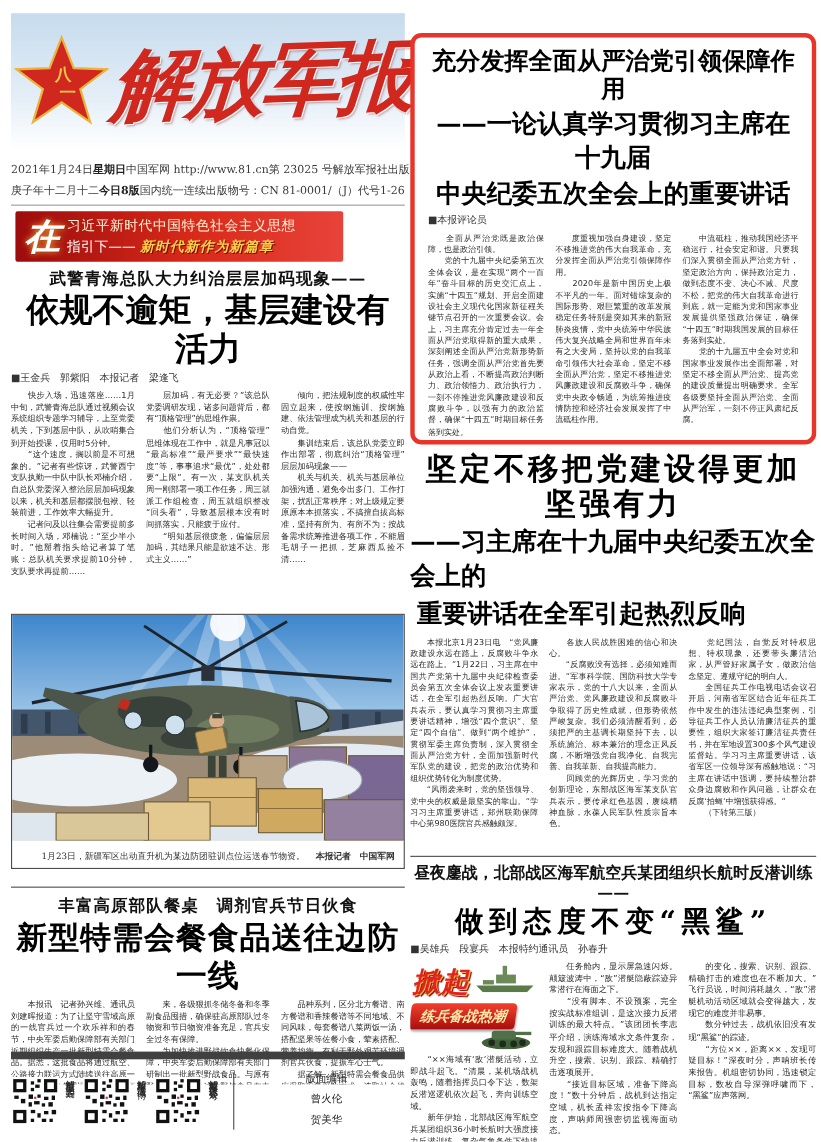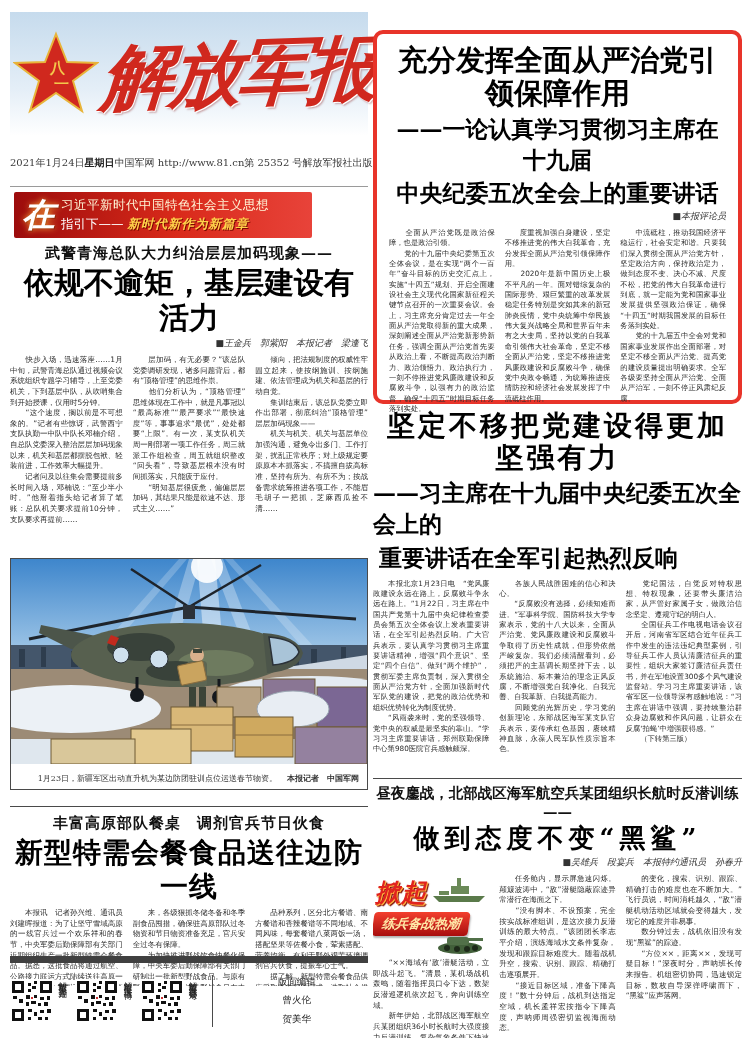--- a/index.html
+++ b/index.html
@@ -34,21 +34,21 @@
         text-shadow:1px 1px 0 #7a0a00;letter-spacing:1px;}
   
   .kicker{font-family:"DejaVu Serif",serif;font-weight:bold;font-size:15px;
         text-align:center;color:#111;letter-spacing:1px;}
   .headline-sans{font-family:"DejaVu Sans",sans-serif;font-weight:bold;color:#000;
         text-align:center;line-height:1.15;}
   .headline-serif{font-family:"DejaVu Serif",serif;font-weight:bold;color:#000;
         text-align:center;line-height:1.2;}
   .subhead{font-family:"DejaVu Serif",serif;font-weight:bold;font-size:23px;
         color:#000;line-height:1.35;}
-  .byline{font-size:9px;text-align:right;color:#333;margin-top:2px;font-style:italic;}
+  .byline{font-size:9px;text-align:left;color:#333;margin-top:2px;}
   .cols{display:flex;gap:10px;margin-top:5px;}
   .col{flex:1;overflow:hidden;font-size:7.5px;line-height:1.42;color:#2b2b2b;
         text-align:justify;white-space:pre-line;}
   
   .art-left{position:absolute;left:10px;top:244px;width:358px;}
   .art-left .headline-sans{font-size:30px;margin:3px 0 2px;}
   .art-left .col{height:216px;}
   
   .photo-block{position:absolute;left:10px;top:558px;width:358px;border:1px solid #4a4a4a;
         box-sizing:border-box;background:#fff;}
@@ -66,21 +66,21 @@
   .qr-group{display:flex;align-items:center;gap:4px;}
   .qr-label{writing-mode:vertical-rl;font-size:8.5px;color:#222;line-height:1.2;
         letter-spacing:1px;height:52px;display:flex;gap:2px;}
   .footer-div{width:1px;height:52px;background:#4a4a4a;margin:0 6px;}
   .editors{font-family:"DejaVu Serif",serif;font-size:9.5px;color:#222;
         text-align:center;line-height:1.9;flex:1;}
   
   .redbox{position:absolute;left:373px;top:30px;width:369px;height:374px;
         border:4px solid #e8342a;border-radius:10px;box-sizing:border-box;
         padding:8px 12px;background:#fff;}
-  .redbox .headline-sans{font-size:29px;margin-top:2px;}
+  .redbox .headline-sans{font-size:22px;margin-top:2px;}
   .redbox .subhead{text-align:center;margin-top:2px;}
   .redbox .col{height:242px;font-size:7.3px;}
   
   .art-react{position:absolute;left:373px;top:410px;width:369px;}
   .art-react .headline-sans{font-size:28px;letter-spacing:3px;}
   .art-react .subhead{margin-top:3px;}
   .art-react .sub1{text-align:left;}
   .art-react .sub2{text-align:left;padding-left:6px;}
   .art-react .col{height:258px;font-size:7.3px;}
   .rule-right{position:absolute;left:373px;top:778px;width:369px;border-top:1px solid #4a4a4a;}
@@ -152,22 +152,28 @@
       </svg>
     </div>
     <div class="mast-title">解放军报</div>
   </div>
 
   <div class="info">
     <div class="info-row">
       <span class="i-date">2021年1月24日</span>
       <span class="i-week b">星期日</span>
       <span class="i-web">中国军网 http://www.81.cn</span>
-      <span class="i-issue">第 25352 号</span>
+      <span class="i-issue">第 23025 号</span>
       <span class="i-right">解放军报社出版</span>
+    </div>
+    <div class="info-row">
+      <span class="i-date">庚子年十二月十二</span>
+      <span class="i-week b">今日8版</span>
+      <span class="i-web" style="width:220px">国内统一连续出版物号：CN 81-0001/（J）</span>
+      <span class="i-right">代号1-26</span>
     </div>
   </div>
 
   <div class="banner">
     <div class="banner-big">在</div>
     <div class="banner-text">
       <div class="banner-l1">习近平新时代中国特色社会主义思想</div>
       <div>
         <span>指引下——</span>
         <span class="banner-hl">新时代新作为新篇章</span>

